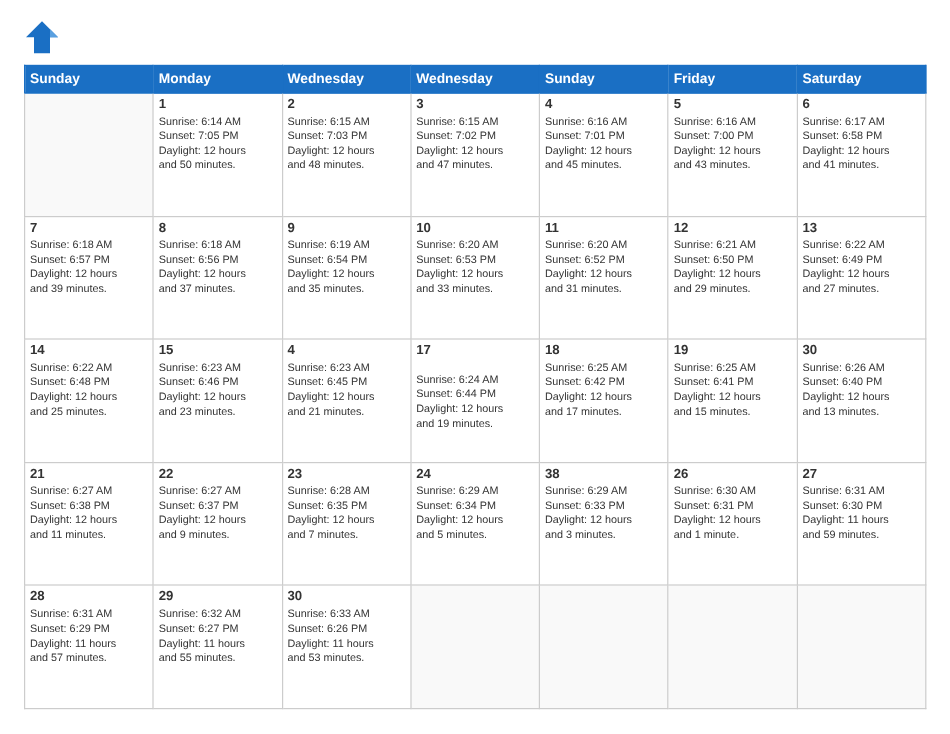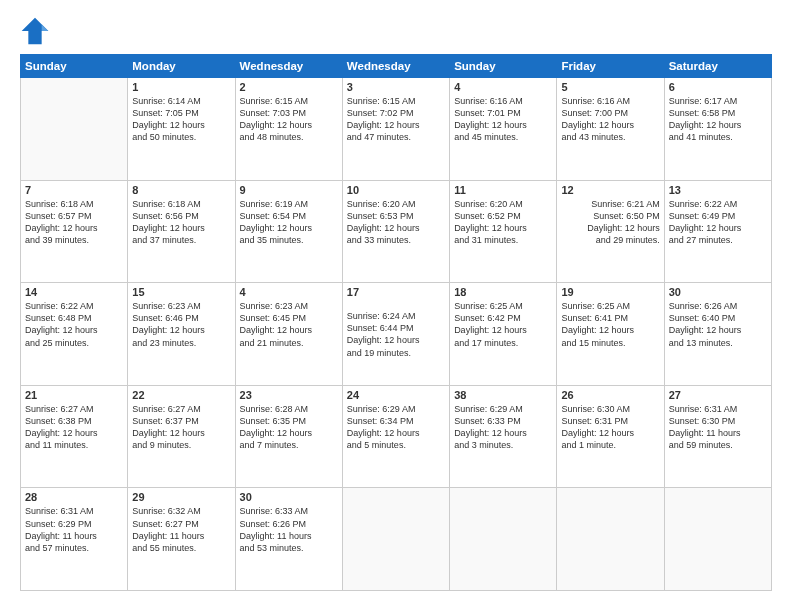--- a/index.html
+++ b/index.html
@@ -210,21 +210,21 @@
           </td>
           <td>
             <span class="day-num">11</span>
             <div class="cell-info" style="white-space: pre-line;">Sunrise: 6:20 AM
 Sunset: 6:52 PM
 Daylight: 12 hours
 and 31 minutes.</div>
           </td>
           <td>
             <span class="day-num">12</span>
-            <div class="cell-info" style="white-space: pre-line; text-align: right;">Sunrise: 6:21 AM
+            <div class="cell-info" style="white-space: pre-line;">Sunrise: 6:21 AM
 Sunset: 6:50 PM
 Daylight: 12 hours
 and 29 minutes.</div>
           </td>
           <td>
             <span class="day-num">13</span>
             <div class="cell-info" style="white-space: pre-line;">Sunrise: 6:22 AM
 Sunset: 6:49 PM
 Daylight: 12 hours
 and 27 minutes.</div>

